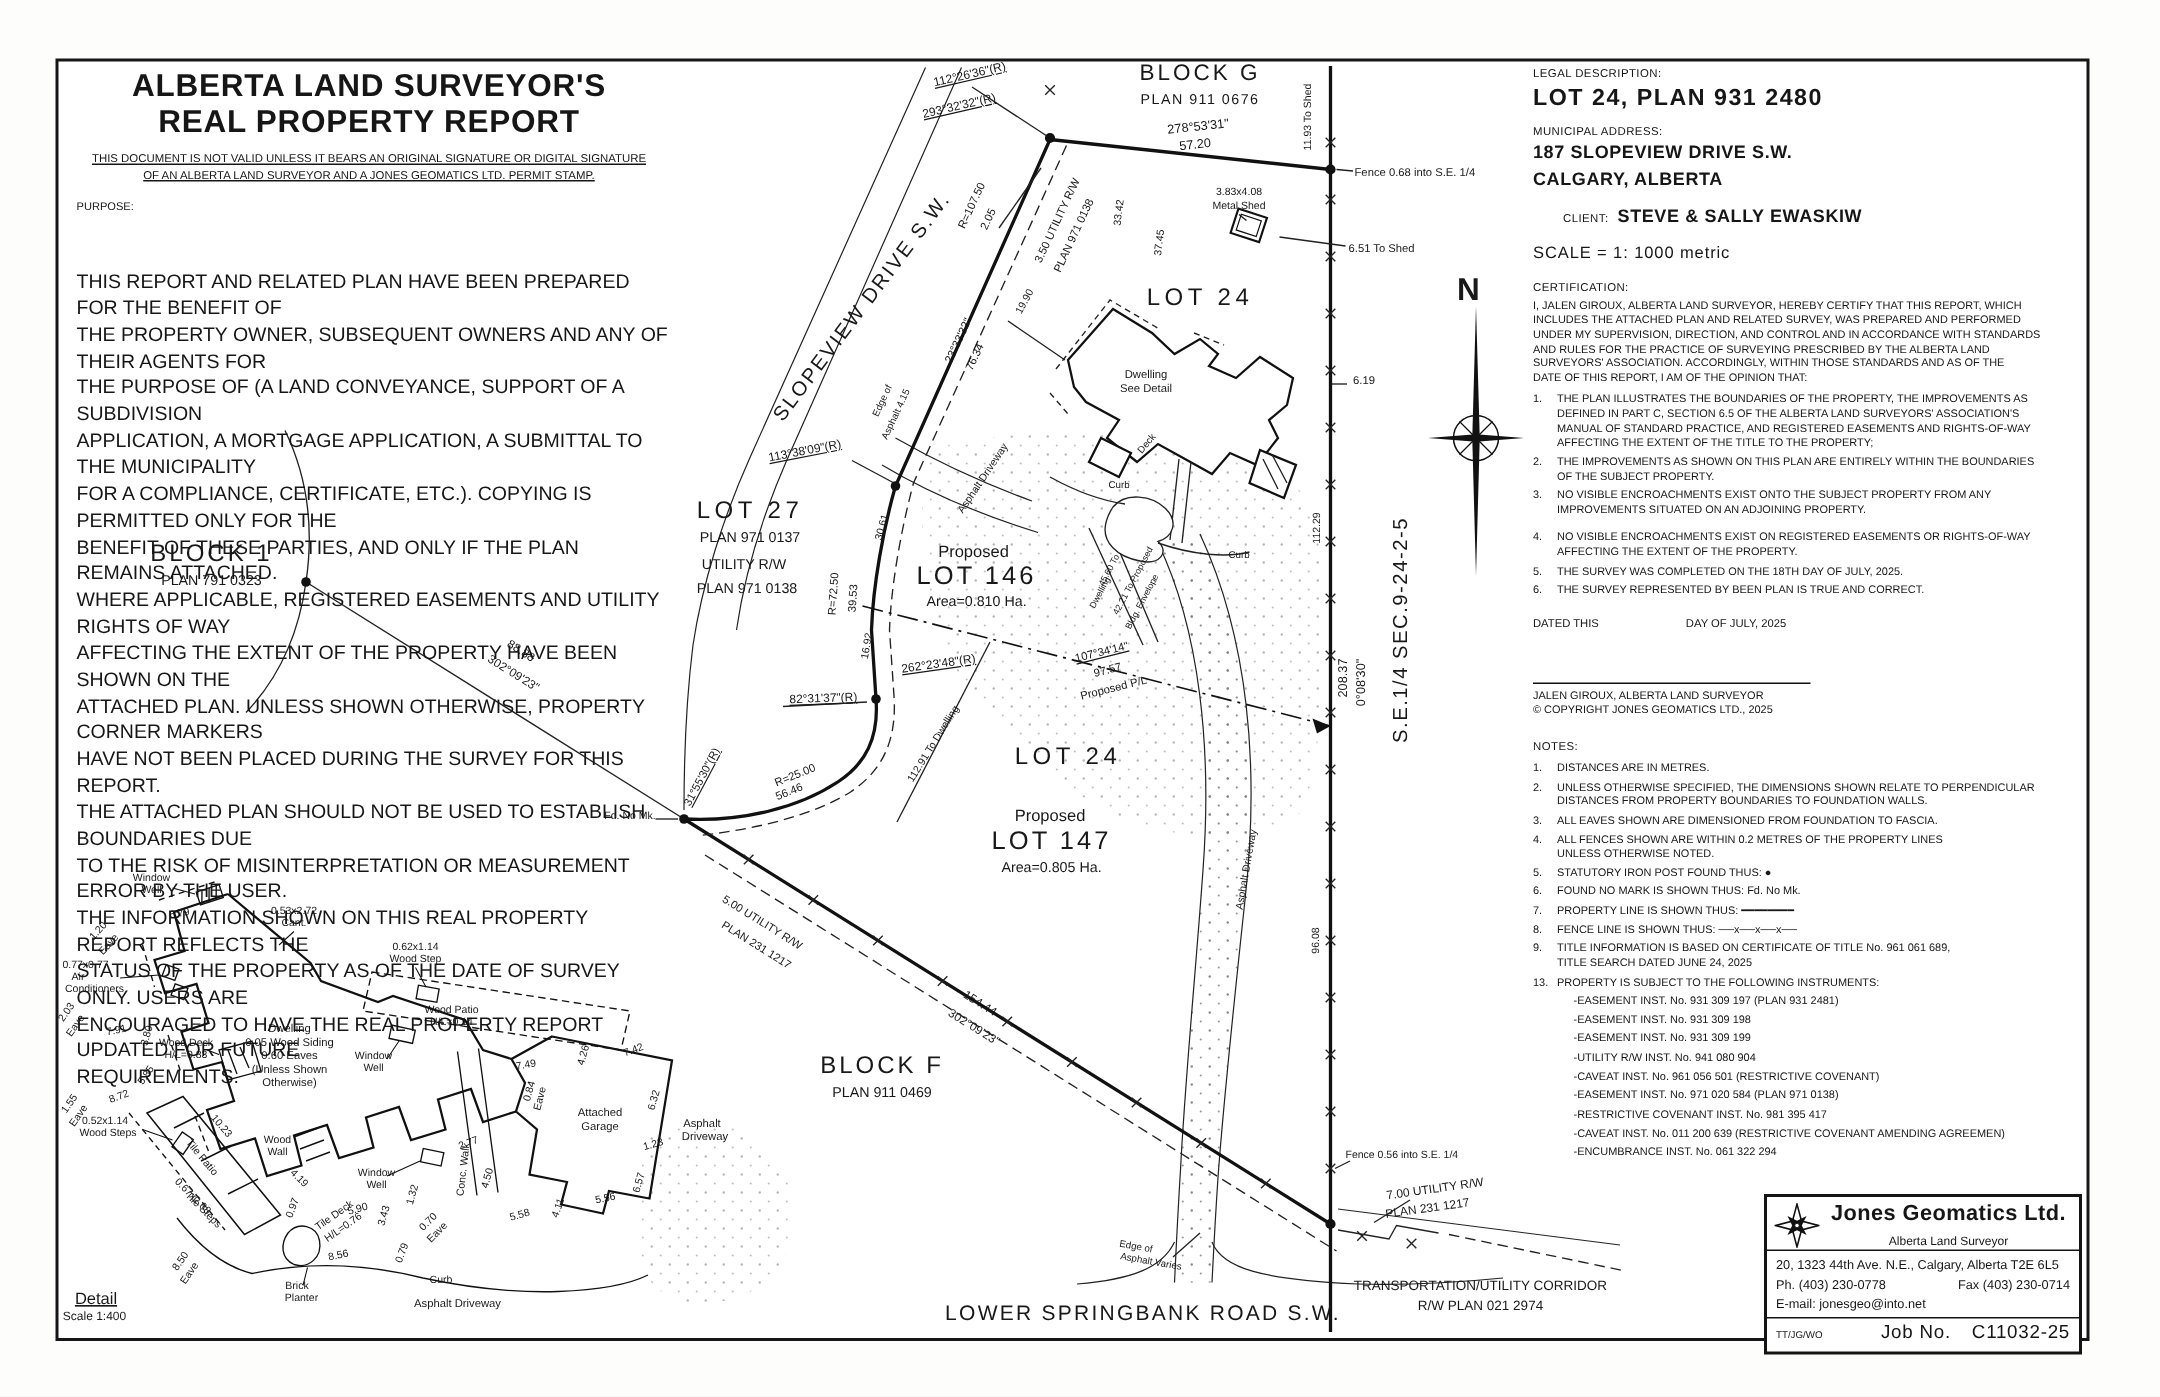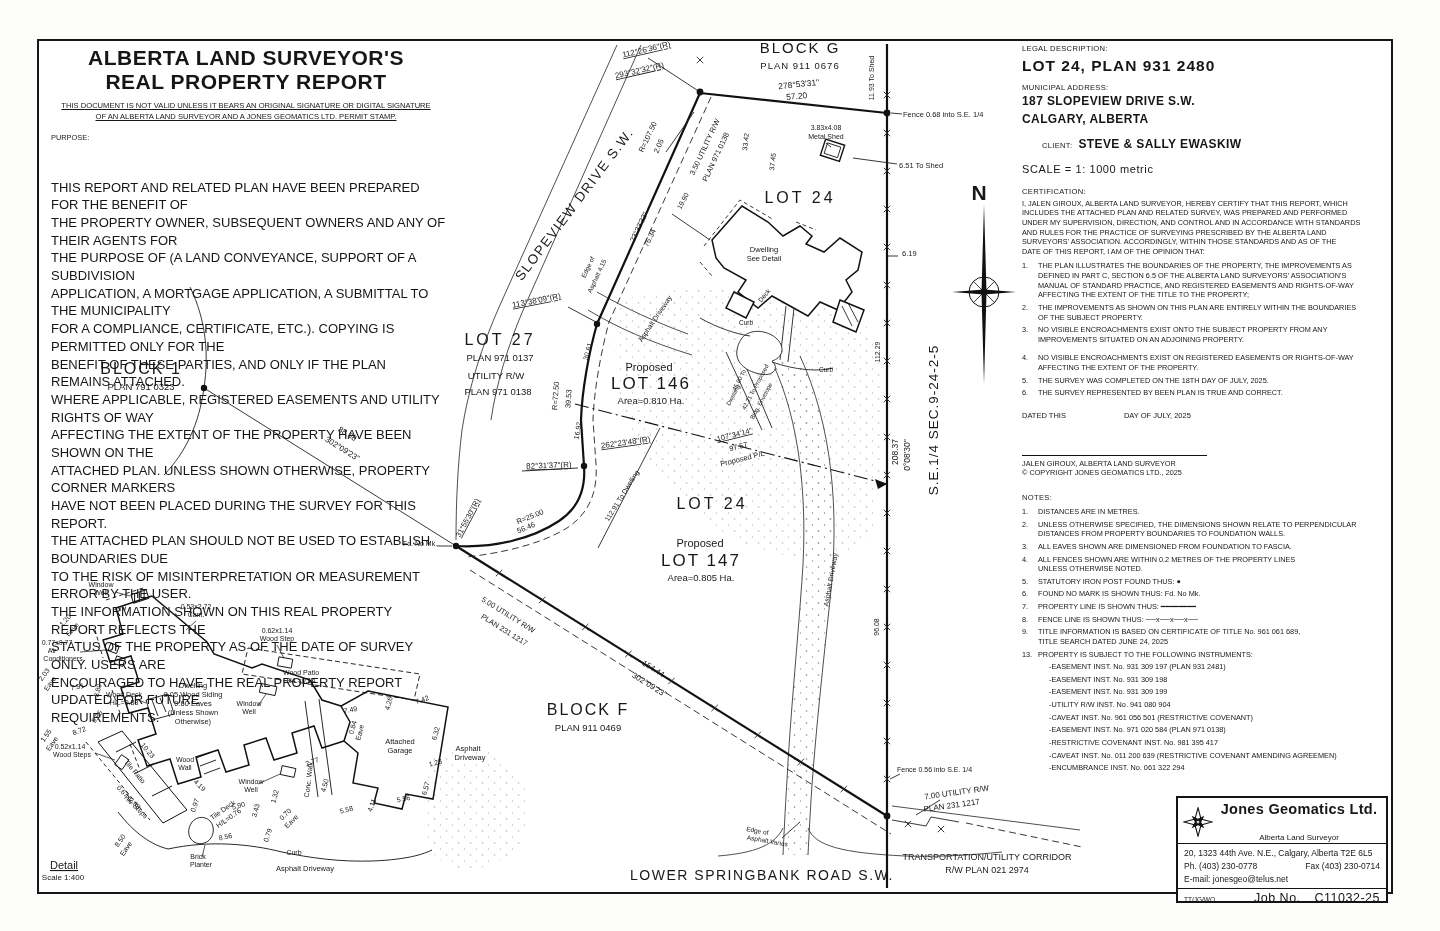--- a/index.html
+++ b/index.html
@@ -39,21 +39,21 @@
   .noteslbl{margin-bottom:4px;}
   .instr{margin-left:27px;white-space:pre-line;}
 
   
   .firmbox{position:absolute;left:1176px;top:796px;width:212px;height:107px;
            border:2px solid #141414;background:#fff;box-sizing:border-box;font-size:8.5px;}
   .fb-top{display:flex;align-items:center;gap:5px;padding:3px 6px 1px 5px;border-bottom:1.4px solid #141414;}
   .fb-logo{flex:none;width:30px;height:30px;}
   .fb-names{flex:1;text-align:center;}
   .fb-name{font-size:14.5px;font-weight:bold;letter-spacing:.3px;}
-  .fb-sub{font-size:8px;margin-top:16px;}
+  .fb-sub{font-size:8px;margin-top:6px;}
   .fb-mid{padding:3px 6px;line-height:1.5;}
   .fb-phfax{display:flex;justify-content:space-between;}
   .fb-bot{display:flex;justify-content:space-between;align-items:baseline;border-top:1.4px solid #141414;
           padding:2px 6px;}
   .fb-init{font-size:6.5px;}
   .fb-job{font-size:12.5px;letter-spacing:.5px;}
 </style>
 </head>
 <body>
 
@@ -516,21 +516,21 @@
         <div class="fb-name">Jones Geomatics Ltd.</div>
         <div class="fb-sub">Alberta Land Surveyor</div>
       </div>
     </div>
     <div class="fb-mid">
       <div>20, 1323 44th Ave. N.E., Calgary, Alberta T2E 6L5</div>
       <div class="fb-phfax">
         <span>Ph. (403) 230-0778</span>
         <span>Fax (403) 230-0714</span>
       </div>
-      <div>E-mail: jonesgeo@telus.net</div>
+      <div>E-mail: jonesgeo@into.net</div>
     </div>
     <div class="fb-bot">
       <span class="fb-init">TT/JG/WO</span>
       <span class="fb-job">
         <span>Job No.</span>
         <span style="margin-left:10px;">C11032-25</span>
       </span>
     </div>
   </div>
 </div>

